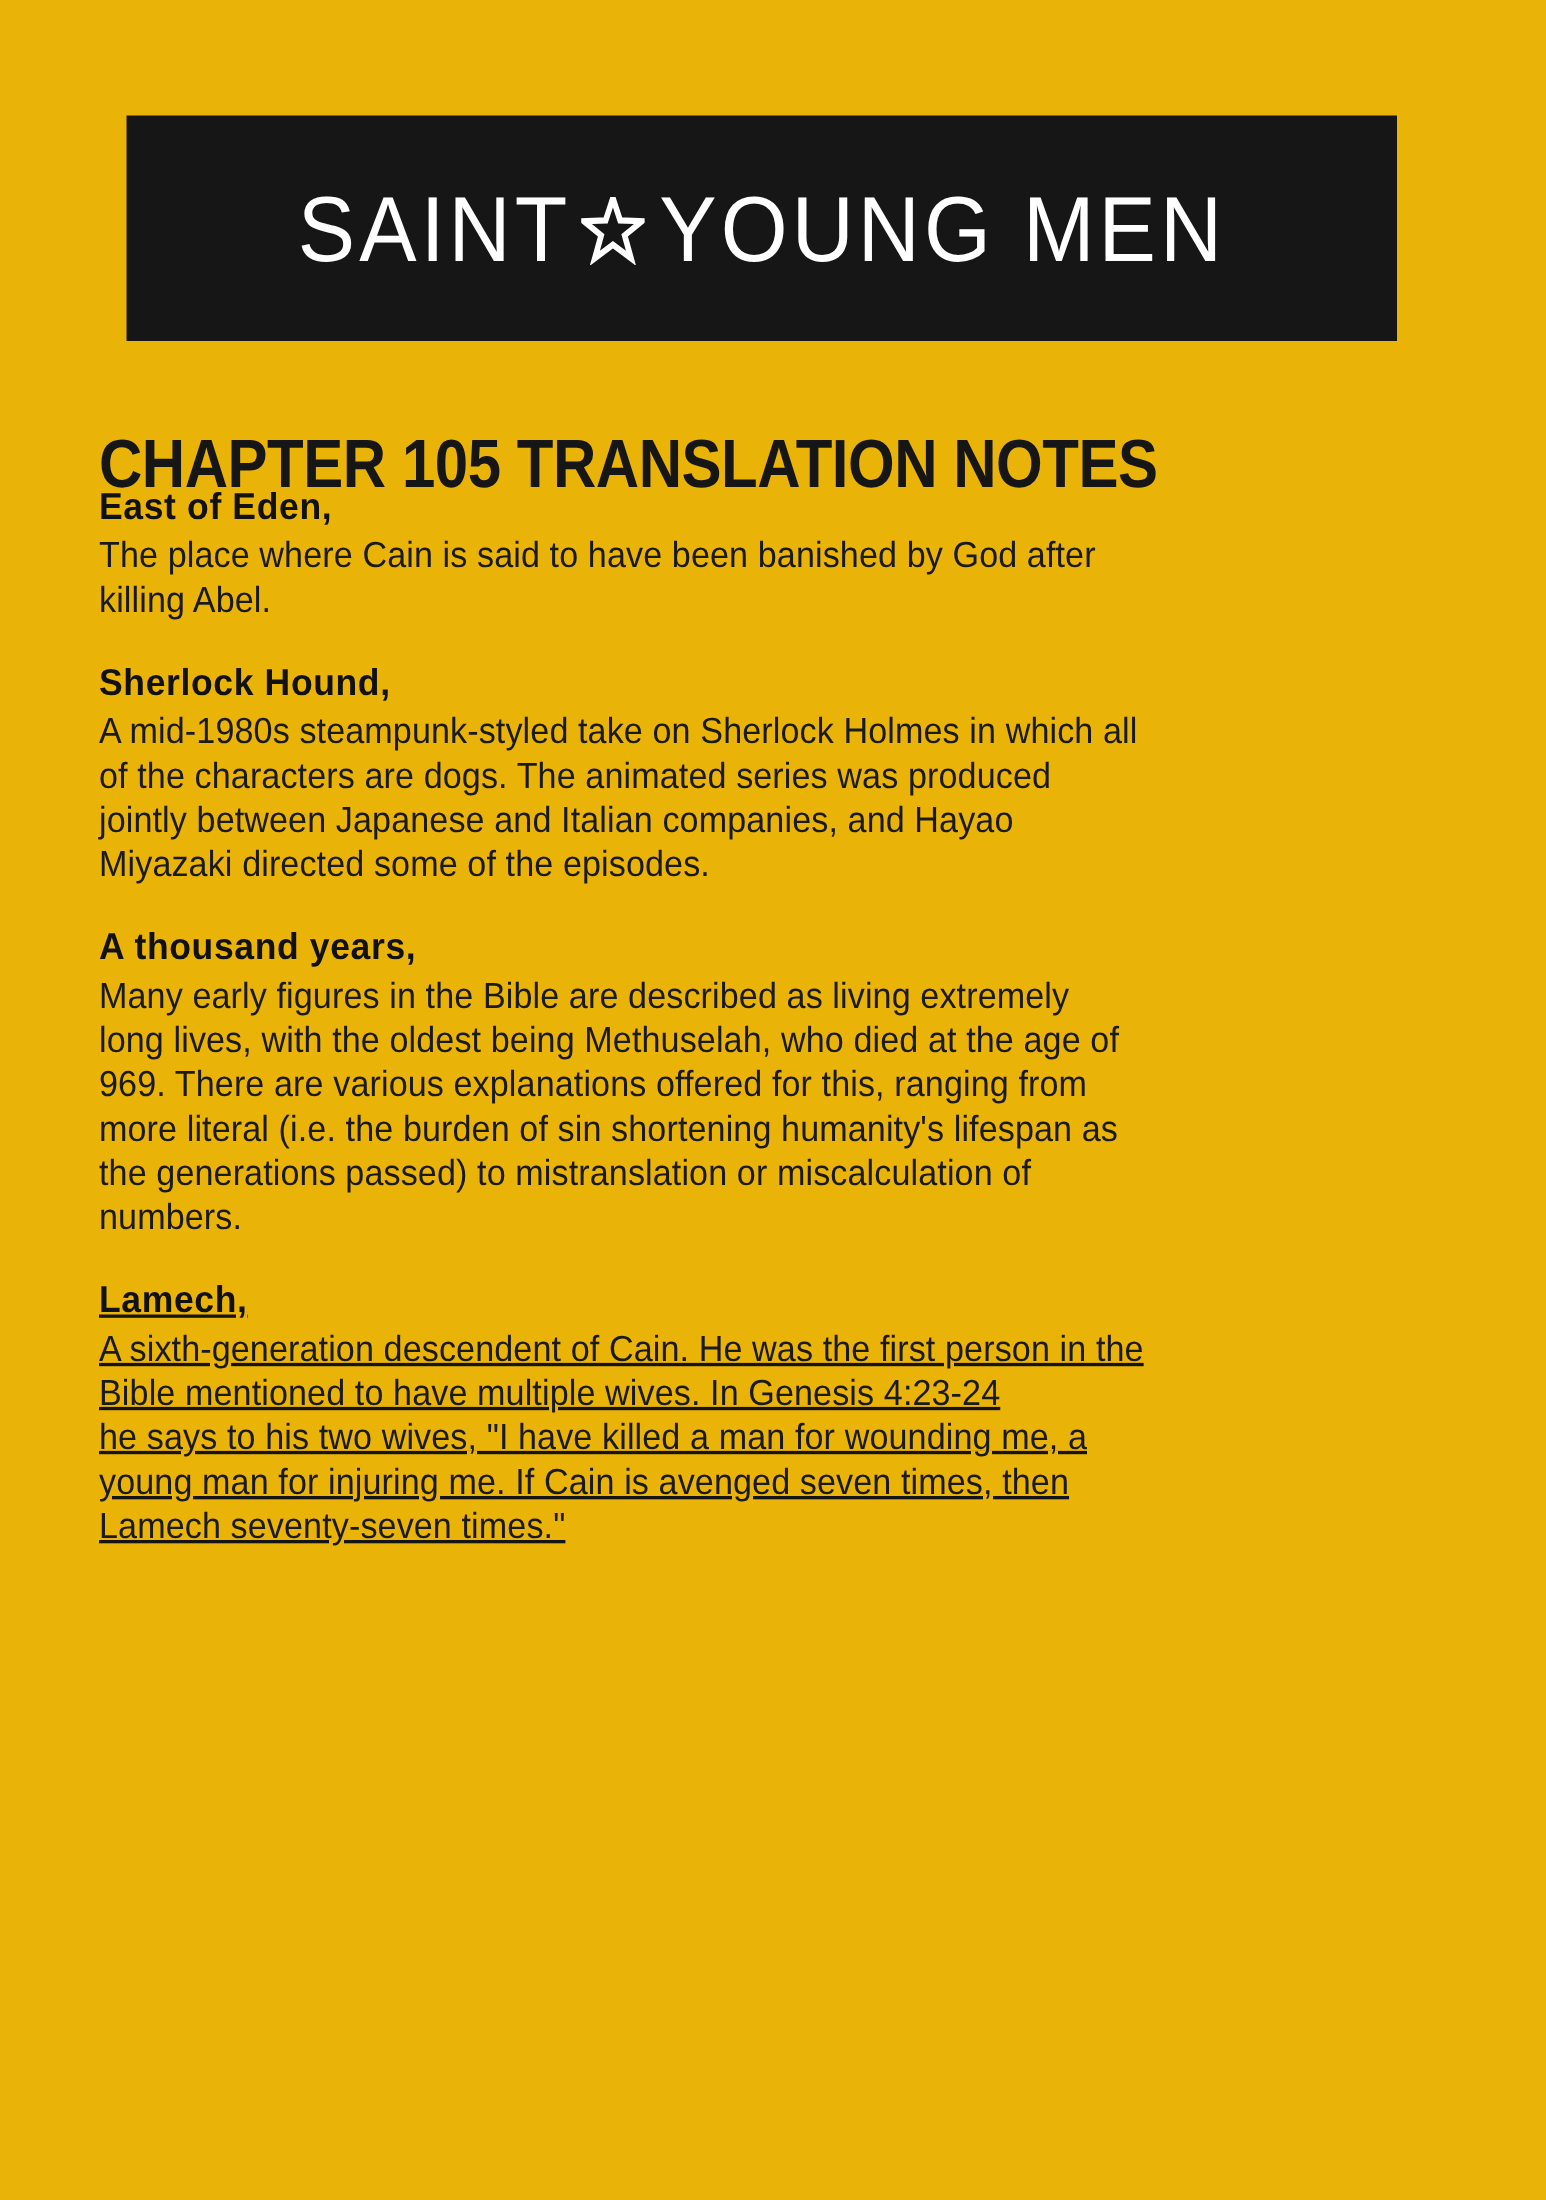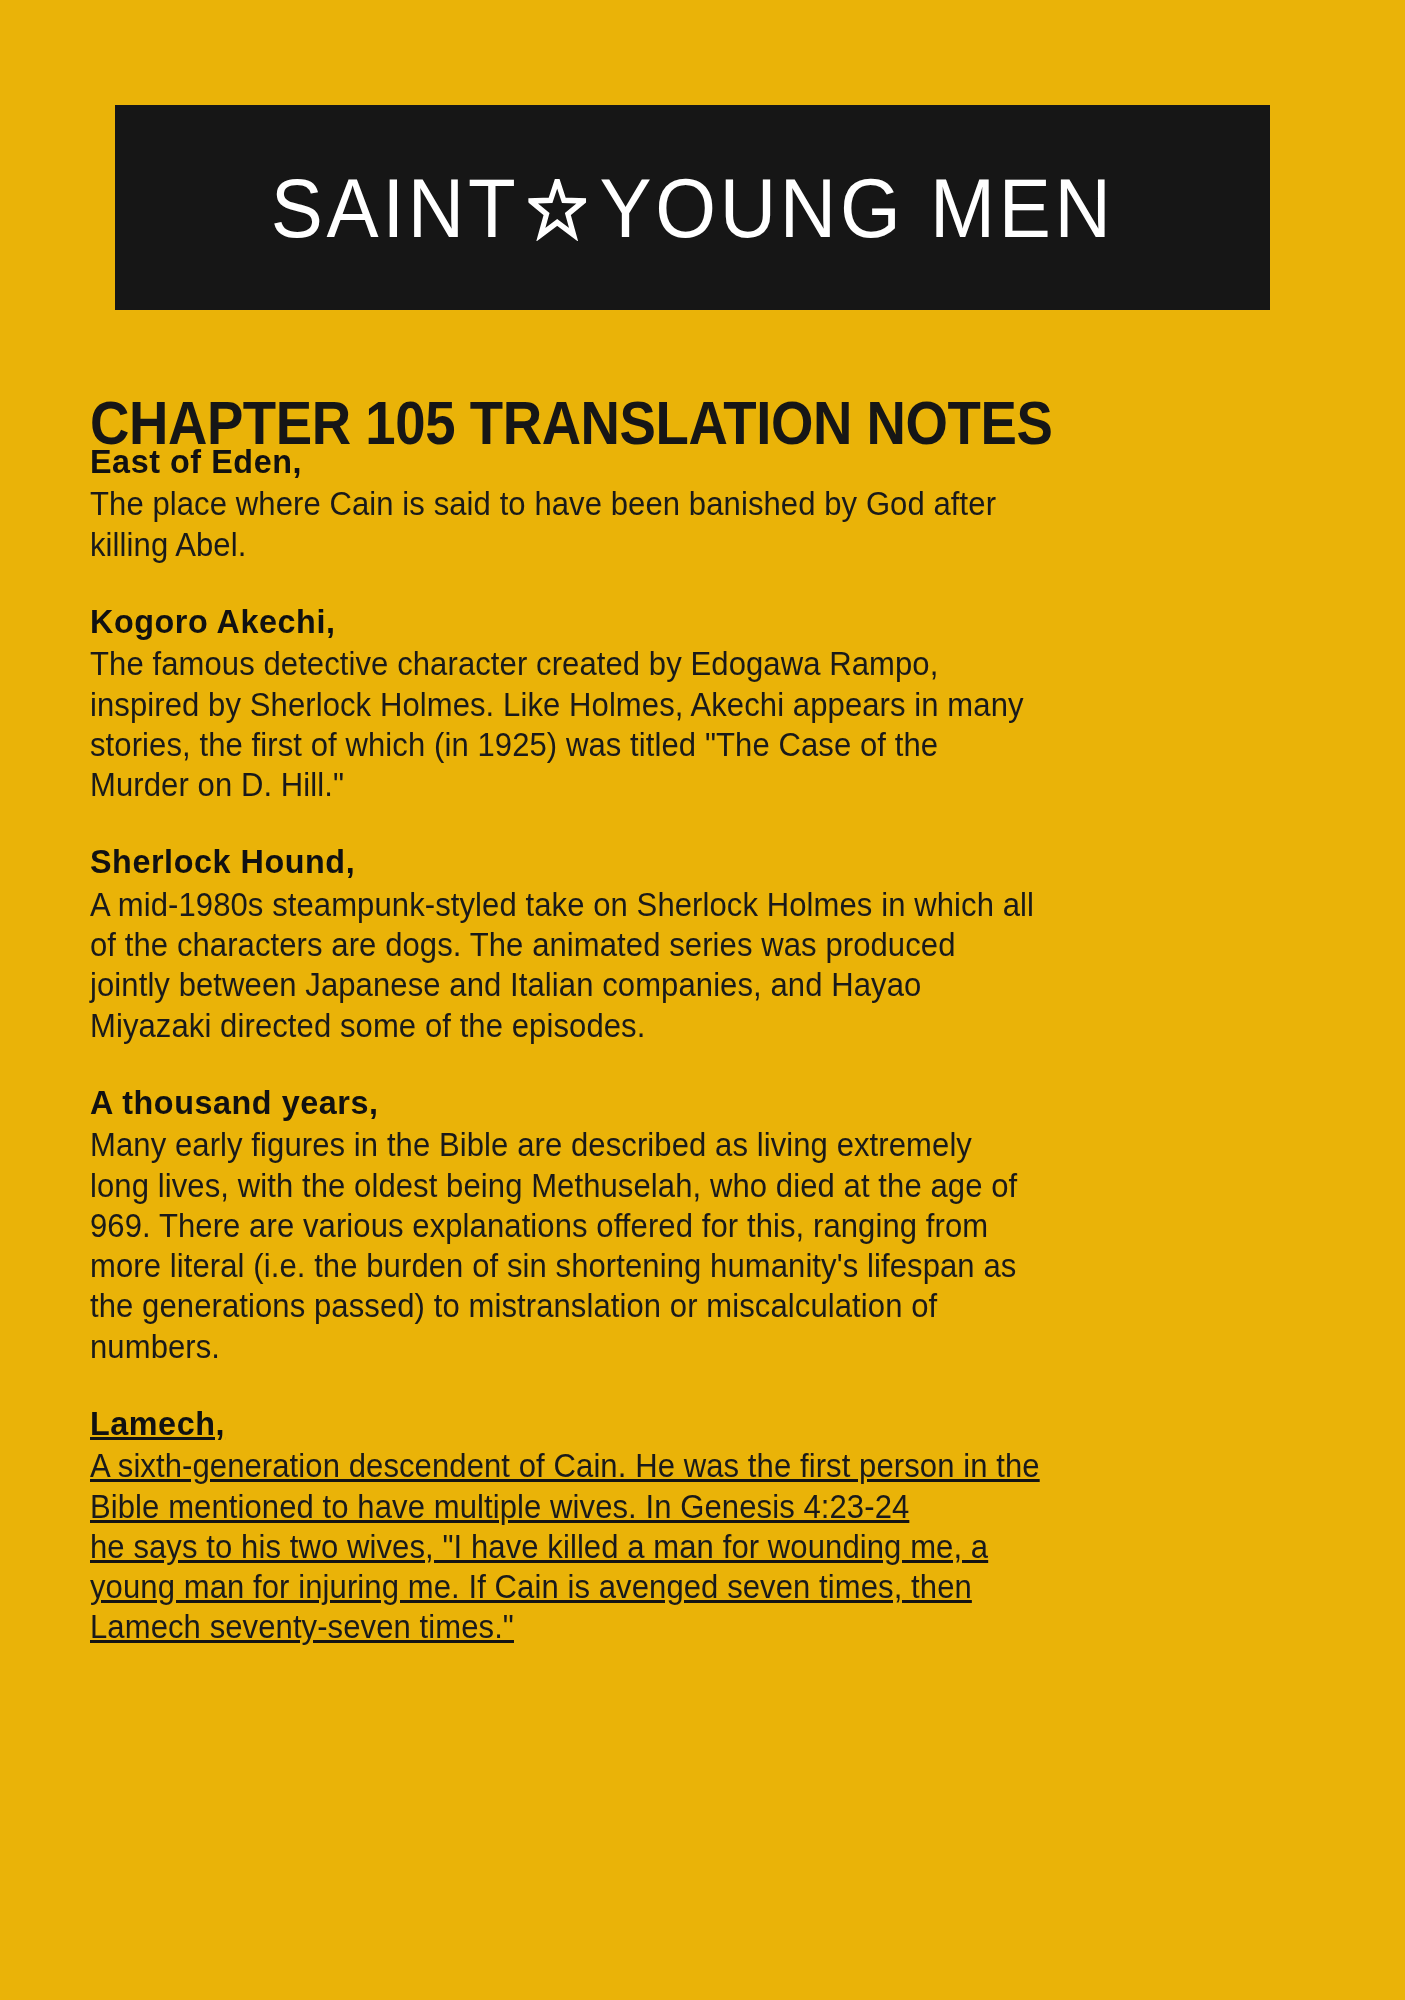--- a/index.html
+++ b/index.html
@@ -131,27 +131,20 @@
   <h1 class="chapter-heading">CHAPTER 105 TRANSLATION NOTES</h1>
 
   <div class="notes">
 
     <div class="note-entry">
       <div class="note-term">East of Eden,</div>
       <p class="note-body">The place where Cain is said to have been banished by God after
 killing Abel.</p>
     </div>
 
-    <div class="note-entry">
-      <div class="note-term">Kogoro Akechi,</div>
-      <p class="note-body">The famous detective character created by Edogawa Rampo,
-inspired by Sherlock Holmes. Like Holmes, Akechi appears in many
-stories, the first of which (in 1925) was titled "The Case of the
-Murder on D. Hill."</p>
-    </div>
 
     <div class="note-entry">
       <div class="note-term">Sherlock Hound,</div>
       <p class="note-body">A mid-1980s steampunk-styled take on Sherlock Holmes in which all
 of the characters are dogs. The animated series was produced
 jointly between Japanese and Italian companies, and Hayao
 Miyazaki directed some of the episodes.</p>
     </div>
 
 

